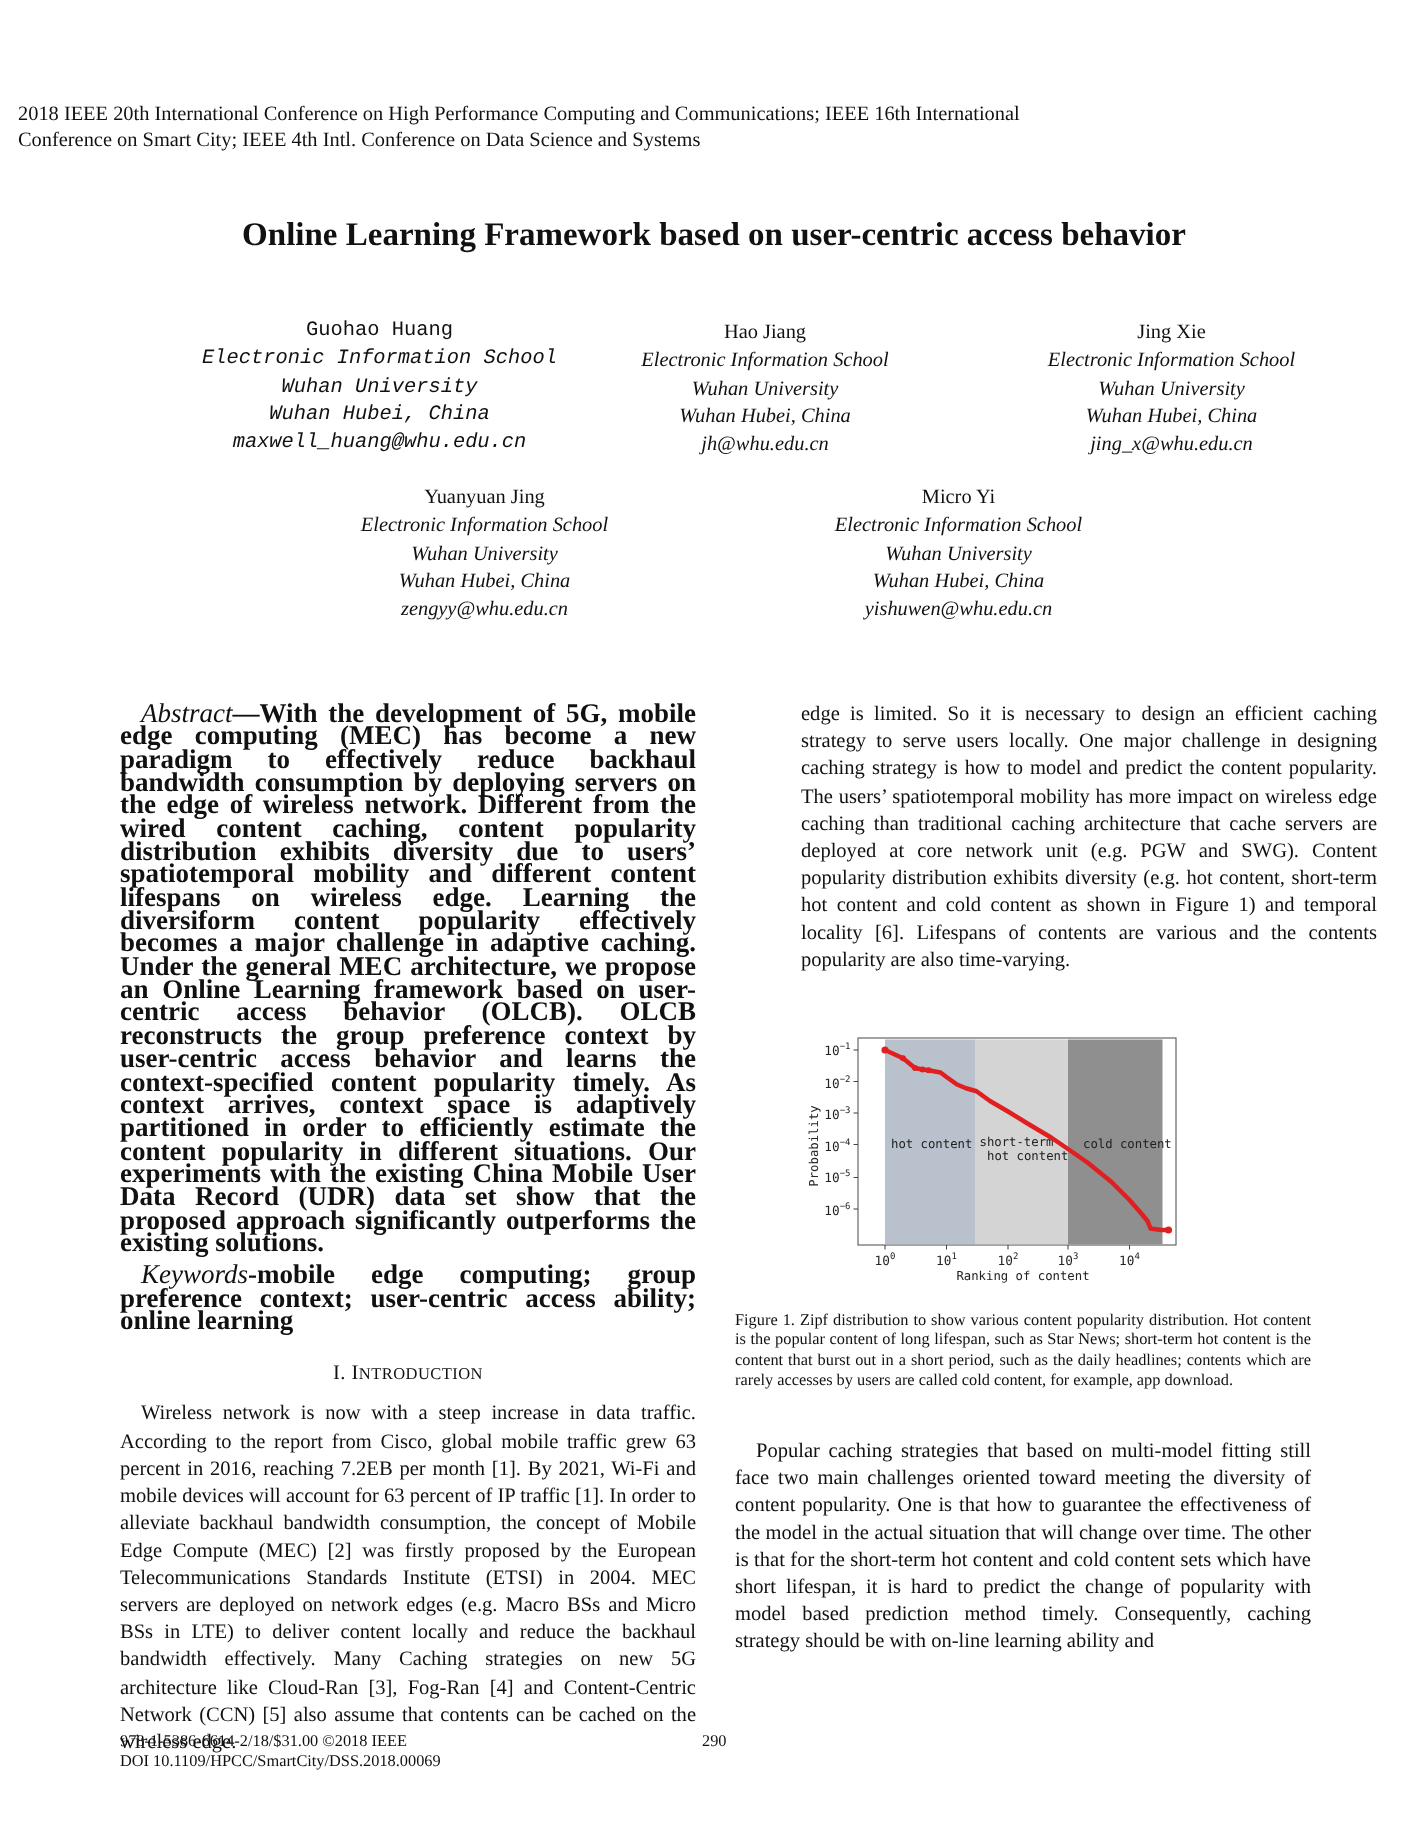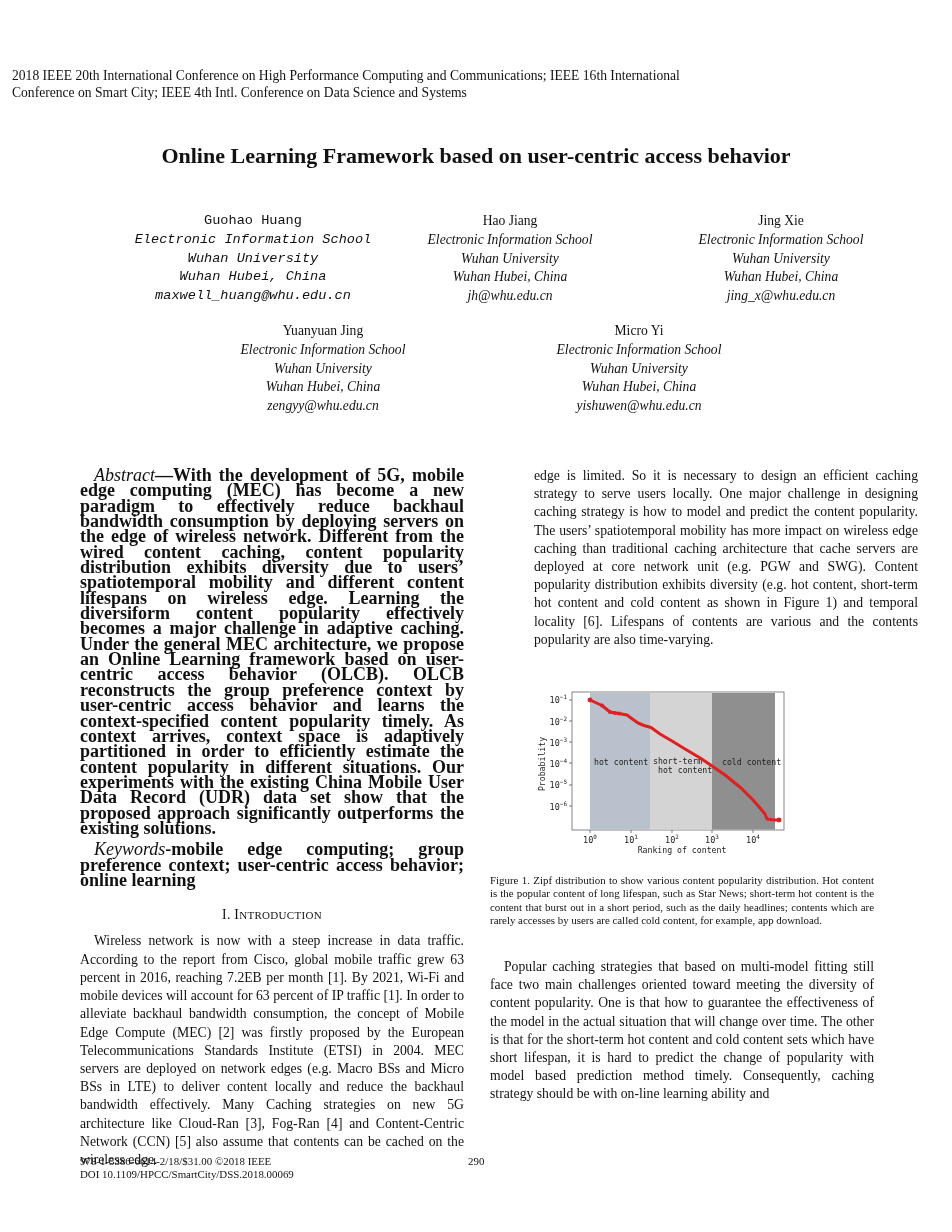--- a/index.html
+++ b/index.html
@@ -66,21 +66,21 @@
   <div class="name">Micro Yi</div>
   <div class="it">Electronic Information School</div>
   <div class="it">Wuhan University</div>
   <div class="it">Wuhan Hubei, China</div>
   <div class="it">yishuwen@whu.edu.cn</div>
 </div>
 
 <div class="abs col" style="left:80px;top:468px;">
   <div class="abstract">
     <p><i>Abstract</i><span>—With the development of 5G, mobile edge computing (MEC) has become a new paradigm to effectively reduce backhaul bandwidth consumption by deploying servers on the edge of wireless network. Different from the wired content caching, content popularity distribution exhibits diversity due to users’ spatiotemporal mobility and different content lifespans on wireless edge. Learning the diversiform content popularity effectively becomes a major challenge in adaptive caching. Under the general MEC architecture, we propose an Online Learning framework based on user-centric access behavior (OLCB). OLCB reconstructs the group preference context by user-centric access behavior and learns the context-specified content popularity timely. As context arrives, context space is adaptively partitioned in order to efficiently estimate the content popularity in different situations. Our experiments with the existing China Mobile User Data Record (UDR) data set show that the proposed approach significantly outperforms the existing solutions.</span></p>
-    <p style="margin-top:6px;"><i>Keywords</i><span>-mobile edge computing; group preference context; user-centric access behavior; online learning</span></p>
+    <p style="margin-top:6px;"><i>Keywords</i><span>-mobile edge computing; group preference context; user-centric access ability; online learning</span></p>
   </div>
   <div class="sec">
     <span>I.</span>
     <span>I</span><span class="sc">NTRODUCTION</span>
   </div>
   <p>Wireless network is now with a steep increase in data traffic. According to the report from Cisco, global mobile traffic grew 63 percent in 2016, reaching 7.2EB per month [1]. By 2021, Wi-Fi and mobile devices will account for 63 percent of IP traffic [1]. In order to alleviate backhaul bandwidth consumption, the concept of Mobile Edge Compute (MEC) [2] was firstly proposed by the European Telecommunications Standards Institute (ETSI) in 2004. MEC servers are deployed on network edges (e.g. Macro BSs and Micro BSs in LTE) to deliver content locally and reduce the backhaul bandwidth effectively. Many Caching strategies on new 5G architecture like Cloud-Ran [3], Fog-Ran [4] and Content-Centric Network (CCN) [5] also assume that contents can be cached on the wireless edge.</p>
 </div>
 
 <div class="abs col" style="left:490px;top:467px;margin-left:44px;">
   <p style="text-indent:0">edge is limited. So it is necessary to design an efficient caching strategy to serve users locally. One major challenge in designing caching strategy is how to model and predict the content popularity. The users’ spatiotemporal mobility has more impact on wireless edge caching than traditional caching architecture that cache servers are deployed at core network unit (e.g. PGW and SWG). Content popularity distribution exhibits diversity (e.g. hot content, short-term hot content and cold content as shown in Figure 1) and temporal locality [6]. Lifespans of contents are various and the contents popularity are also time-varying.</p>

